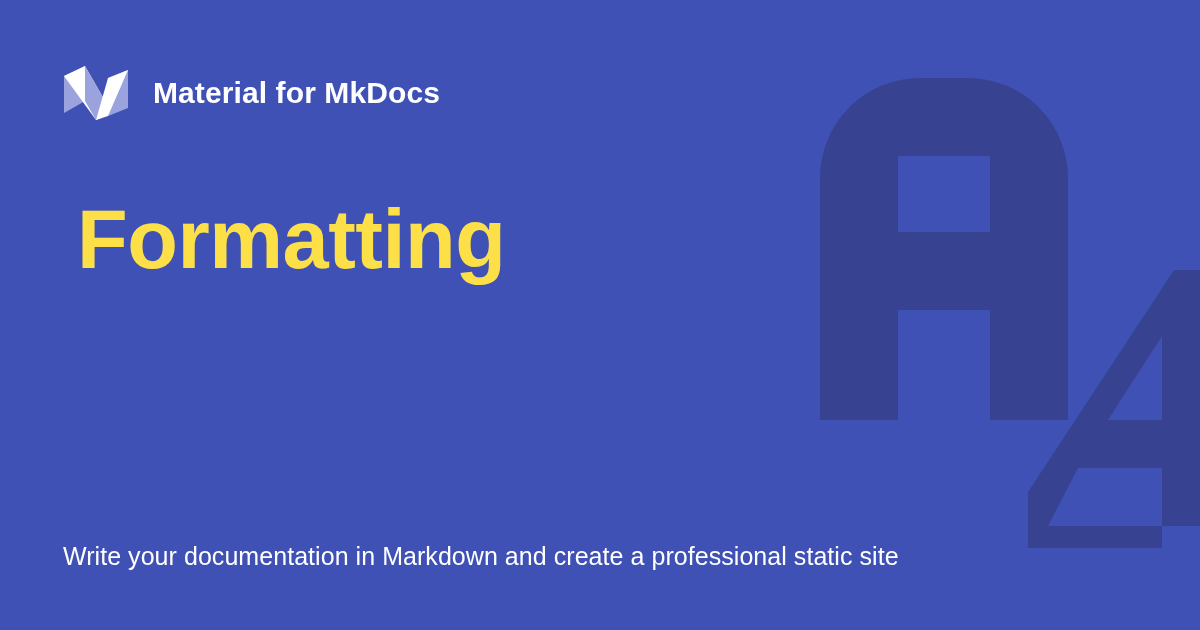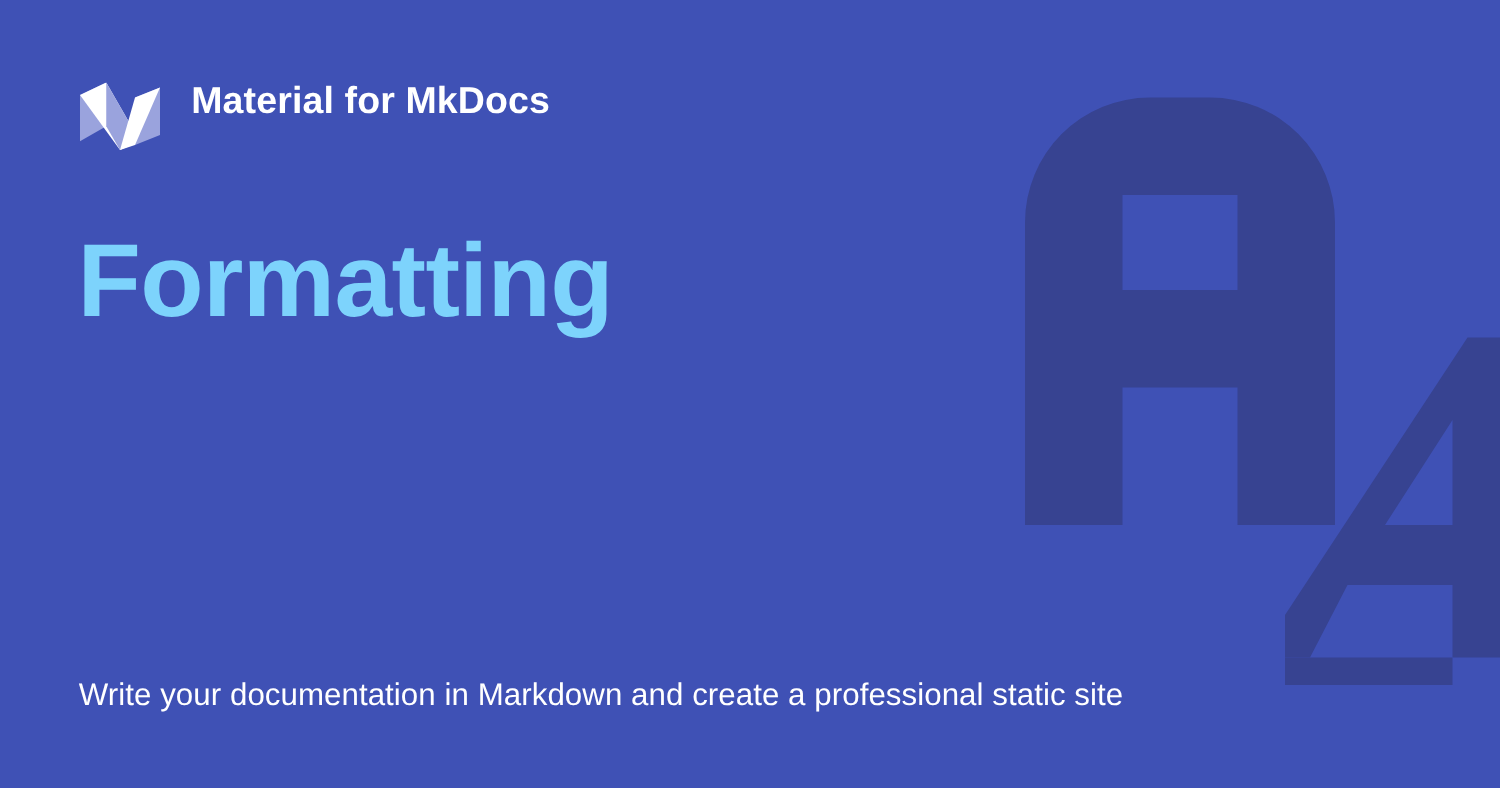--- a/index.html
+++ b/index.html
@@ -39,21 +39,21 @@
     width: 100%;
     height: 100%;
   }
 
   
   .header {
     position: absolute;
     left: 64px;
     top: 66px;
     display: flex;
-    align-items: flex-start;
+    align-items: center;
     z-index: 2;
   }
   .brand-logo {
     width: 64px;
     height: 54px;
     flex: 0 0 auto;
     display: block;
   }
   .brand-logo svg {
     display: block;
@@ -70,24 +70,24 @@
     white-space: nowrap;
   }
 
   
   .page-title {
     position: absolute;
     left: 62px;
     top: 180px;
     font-size: 83px;
     font-weight: 700;
-    color: #7dd3fc;
+    color: #fde047;
     line-height: 1.08;
     letter-spacing: -0.5px;
-    margin: 0;
+    margin: 15px;
     z-index: 2;
     max-width: 790px;
   }
 
   
   .tagline {
     position: absolute;
     left: 63px;
     bottom: 54px;
     width: 830px;

